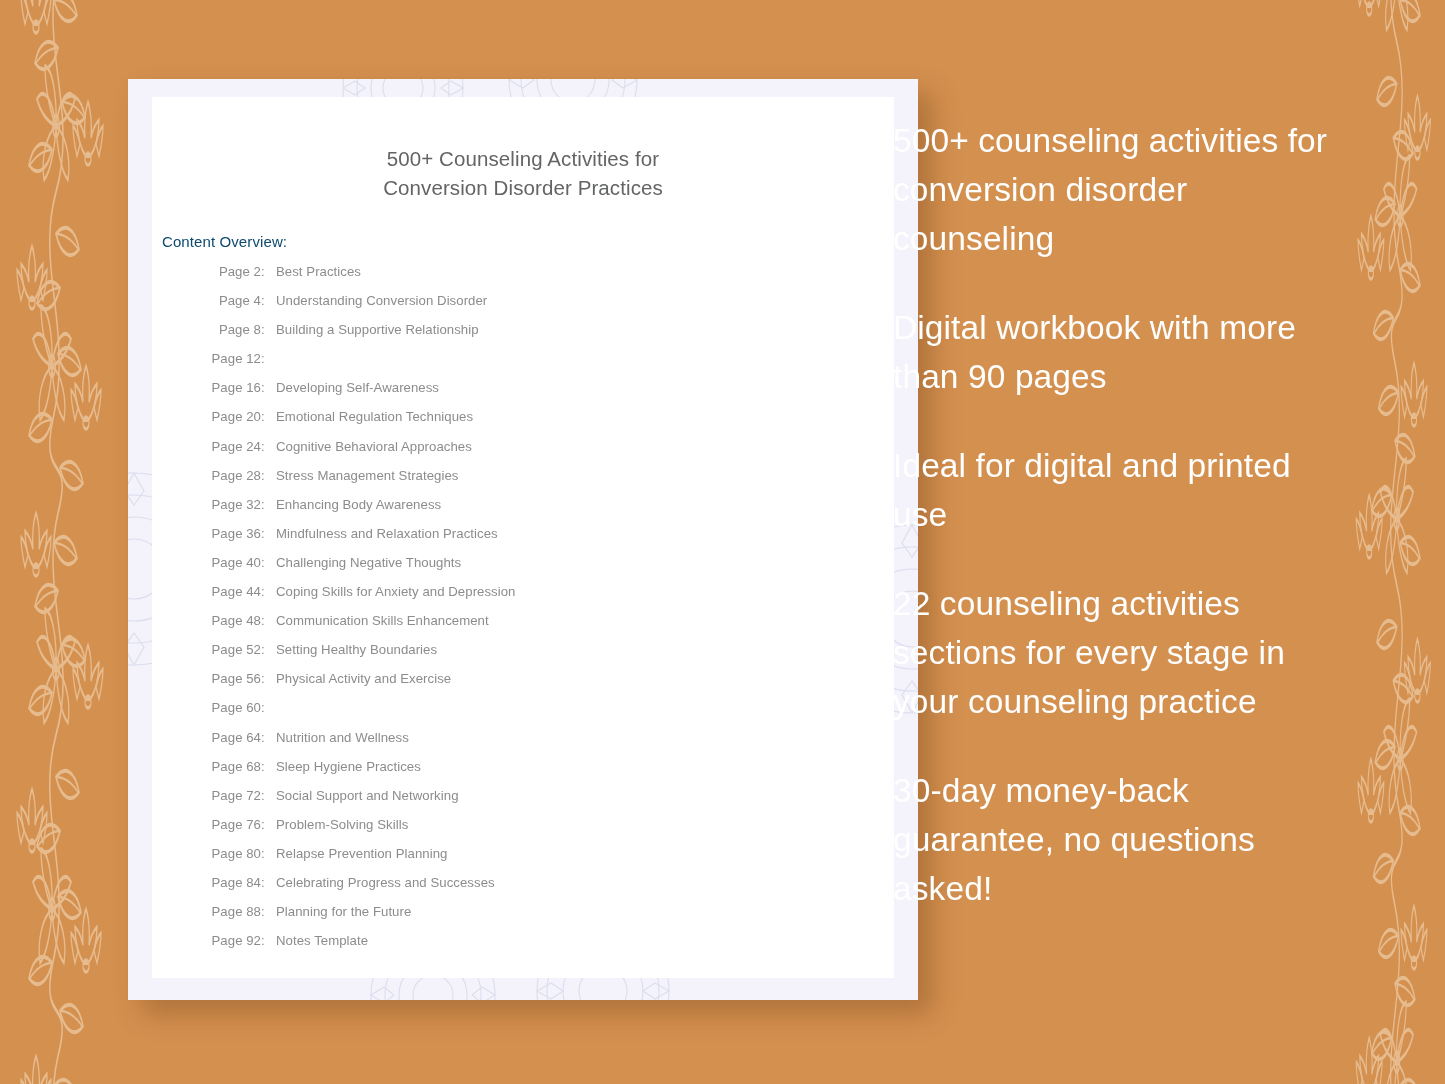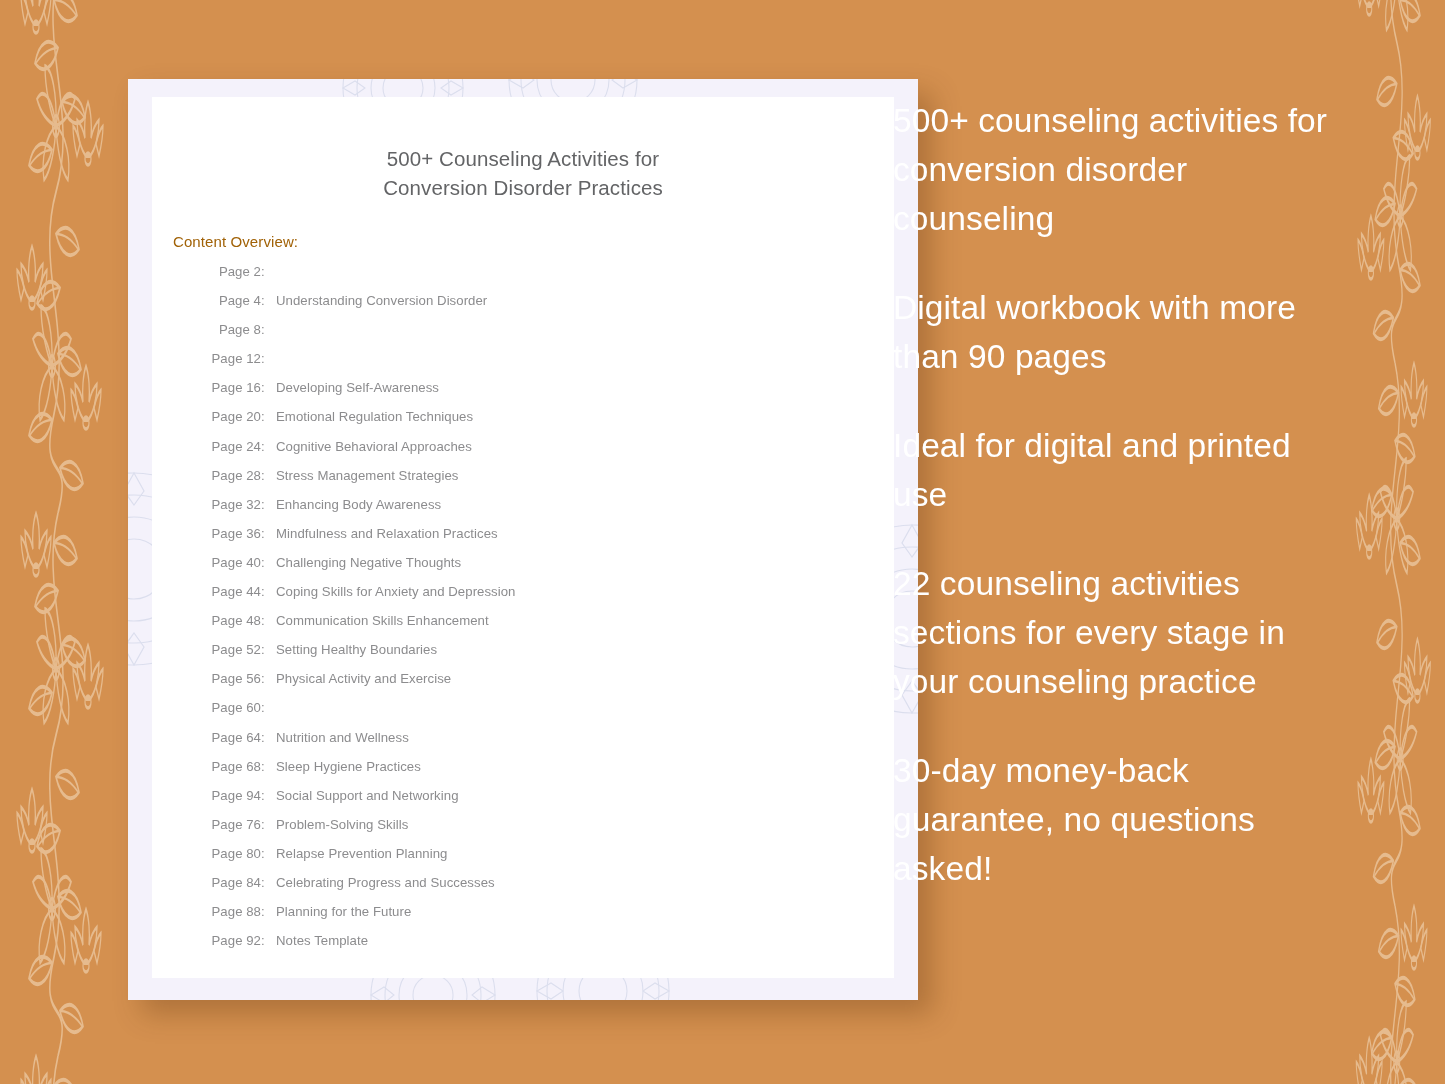--- a/index.html
+++ b/index.html
@@ -58,23 +58,23 @@
     line-height:29px;
     color:#636466;
     letter-spacing:.1px;
     font-weight:400;
     padding:0 46px;
   }
   .doc-title .tline { display:block; }
 
   .overview-label {
     margin-top:31px;
-    margin-left:21px;
+    margin-left:10px;
     font-size:15px;
-    color:#a16207;
+    color:#0c4a6e;
     letter-spacing:.1px;
   }
 
   .toc { margin-top:14px; margin-left:46px; }
   .toc-row {
     display:flex;
     align-items:baseline;
     height:29.1px;
     font-size:13.2px;
     color:#8c8c8e;
@@ -85,21 +85,21 @@
     width:63px;
     text-align:right;
     white-space:nowrap;
   }
   .toc-colon { flex:0 0 auto; width:4px; }
   .toc-title { flex:1 1 auto; padding-left:11px; white-space:nowrap; }
 
   
   .marketing {
     position:absolute;
-    left:893px; top:96px;
+    left:893px; top:116px;
     width:452px;
   }
   .bullet {
     color:#ffffff;
     font-size:33.5px;
     line-height:49px;
     letter-spacing:.1px;
     font-weight:400;
     margin-bottom:40px;
   }
@@ -275,29 +275,31 @@
         <span class="tline">Conversion Disorder Practices</span>
       </div>
 
       <div class="overview-label">Content Overview:</div>
 
       <div class="toc">
 
       <div class="toc-row">
             <span class="toc-page">Page  2</span>
             <span class="toc-colon">:</span>
+            <span class="toc-title">Best Practices</span>
           </div>
           <div class="toc-row">
             <span class="toc-page">Page  4</span>
             <span class="toc-colon">:</span>
             <span class="toc-title">Understanding Conversion Disorder</span>
           </div>
           <div class="toc-row">
             <span class="toc-page">Page  8</span>
             <span class="toc-colon">:</span>
+            <span class="toc-title">Building a Supportive Relationship</span>
           </div>
           <div class="toc-row">
             <span class="toc-page">Page 12</span>
             <span class="toc-colon">:</span>
           </div>
           <div class="toc-row">
             <span class="toc-page">Page 16</span>
             <span class="toc-colon">:</span>
             <span class="toc-title">Developing Self-Awareness</span>
           </div>
@@ -359,21 +361,21 @@
             <span class="toc-page">Page 64</span>
             <span class="toc-colon">:</span>
             <span class="toc-title">Nutrition and Wellness</span>
           </div>
           <div class="toc-row">
             <span class="toc-page">Page 68</span>
             <span class="toc-colon">:</span>
             <span class="toc-title">Sleep Hygiene Practices</span>
           </div>
           <div class="toc-row">
-            <span class="toc-page">Page 94</span>
+            <span class="toc-page">Page 72</span>
             <span class="toc-colon">:</span>
             <span class="toc-title">Social Support and Networking</span>
           </div>
           <div class="toc-row">
             <span class="toc-page">Page 76</span>
             <span class="toc-colon">:</span>
             <span class="toc-title">Problem-Solving Skills</span>
           </div>
           <div class="toc-row">
             <span class="toc-page">Page 80</span>

